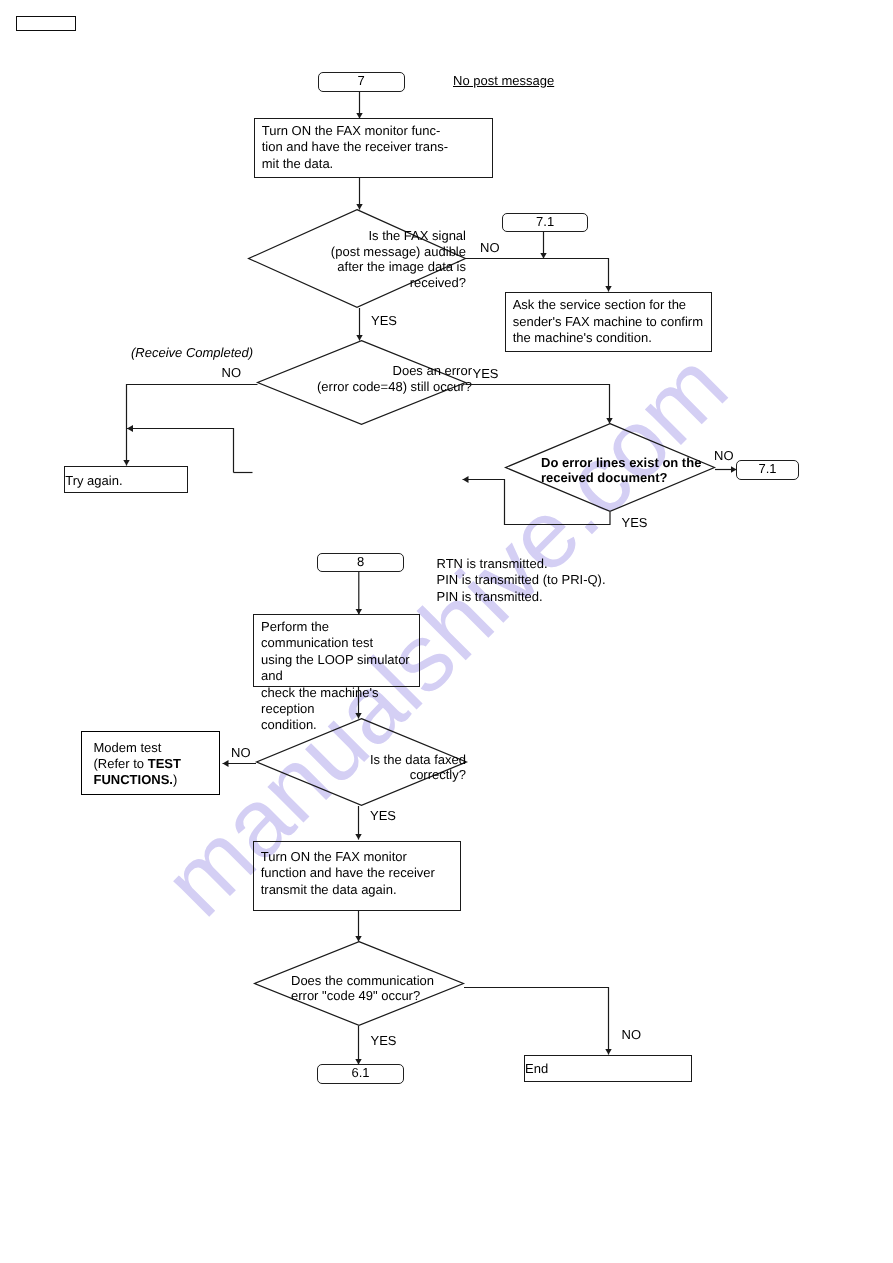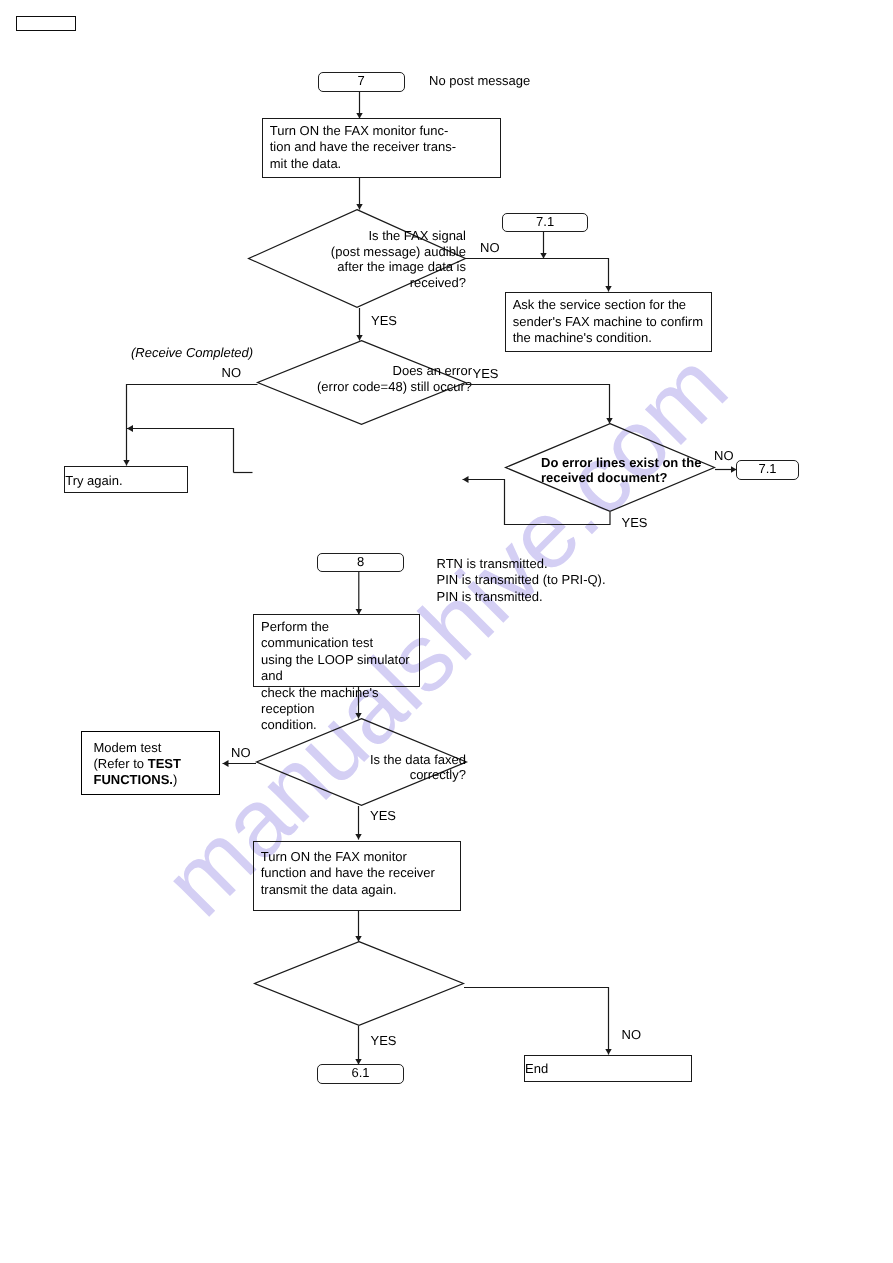--- a/index.html
+++ b/index.html
@@ -48,23 +48,23 @@
   <div class="wm-layer">
     <div class="wm-text" style="left:143px;top:860px;transform:rotate(-45deg);transform-origin:0 0;">manualshive.com</div>
   </div>
 
   <div class="art">
 
     <div class="hdr-box" style="left:16px;top:16px;width:60px;height:15px;"></div>
 
     <div class="term" style="left:317.6px;top:72.1px;width:87.2px;height:19.8px;">7</div>
 
-    <div class="lbl" style="left:429px;top:73px;">No post message</div>
+    <div class="lbl" style="left:453px;top:73px;text-decoration:underline;">No post message</div>
 
-    <div class="node rect" style="left:253.5px;top:118px;width:239px;height:60px;margin-left:8px;">
+    <div class="node rect" style="left:253.5px;top:118px;width:239px;height:60px;">
       <div class="tx" style="left:7.2px;top:4px;right:3px;">Turn ON the FAX monitor func-
 tion and have the receiver trans-
 mit the data.</div>
     </div>
 
     <div class="dia" style="left:248px;top:209px;width:218px;height:99px;">
       <svg width="218" height="99" viewBox="0 0 218 99">
           <path d="M109 0.6 L217.4 49.5 L109 98.4 L0.6 49.5 Z" fill="none" stroke="#1a1a1a" stroke-width="1.25"></path>
         </svg>
       <div class="dtx" style="top:19px;">Is the FAX signal
@@ -134,20 +134,22 @@
     </div>
 
     <div class="node rect bold" style="left:80.5px;top:731px;width:139.5px;height:63.5px;">
       <div class="tx" style="left:12px;top:8.4px;right:2px;line-height:16.05px;white-space:normal;"><span>Modem test</span><br><span>(Refer to </span><span class="b">TEST</span><br><span class="b">FUNCTIONS.</span><span>)</span></div>
     </div>
 
     <div class="dia" style="left:254px;top:941px;width:210px;height:85px;">
       <svg width="210" height="85" viewBox="0 0 210 85">
           <path d="M105 0.6 L209.4 42.5 L105 84.4 L0.6 42.5 Z" fill="none" stroke="#1a1a1a" stroke-width="1.25"></path>
         </svg>
+      <div class="dtx" style="top:31.5px;left:37px;right:0;text-align:left;">Does the communication
+error "code 49" occur?</div>
     </div>
 
     <div class="term" style="left:317.2px;top:1064px;width:86.7px;height:19.6px;">6.1</div>
 
     <div class="node rect" style="left:524.1px;top:1054.6px;width:168.4px;height:27.8px;">
       <div class="txc" style="top:5px;">End</div>
     </div>
 
     <div class="lbl" style="left:480px;top:240px;">NO</div>
     <div class="lbl" style="left:371px;top:313px;">YES</div>

